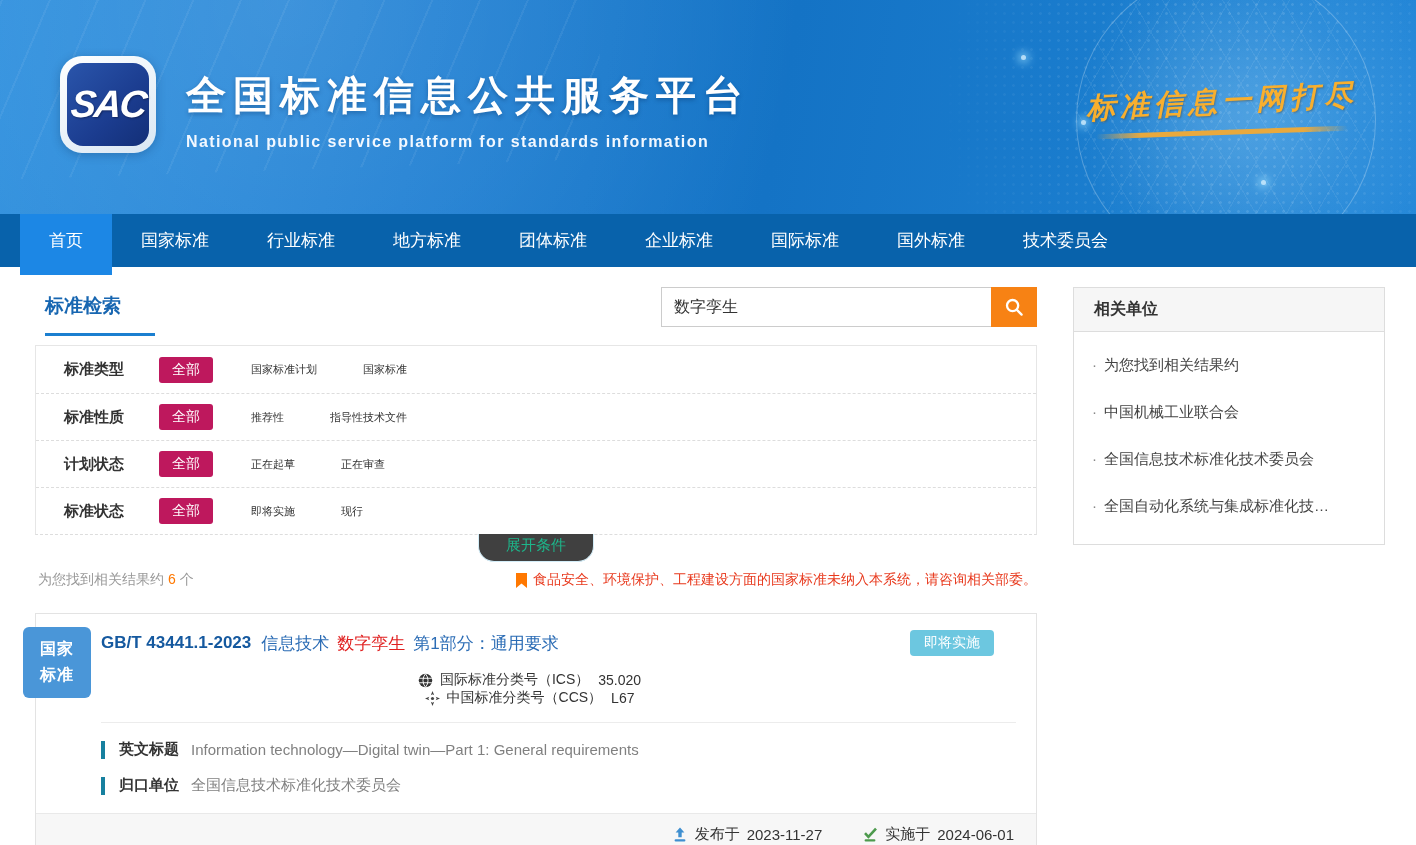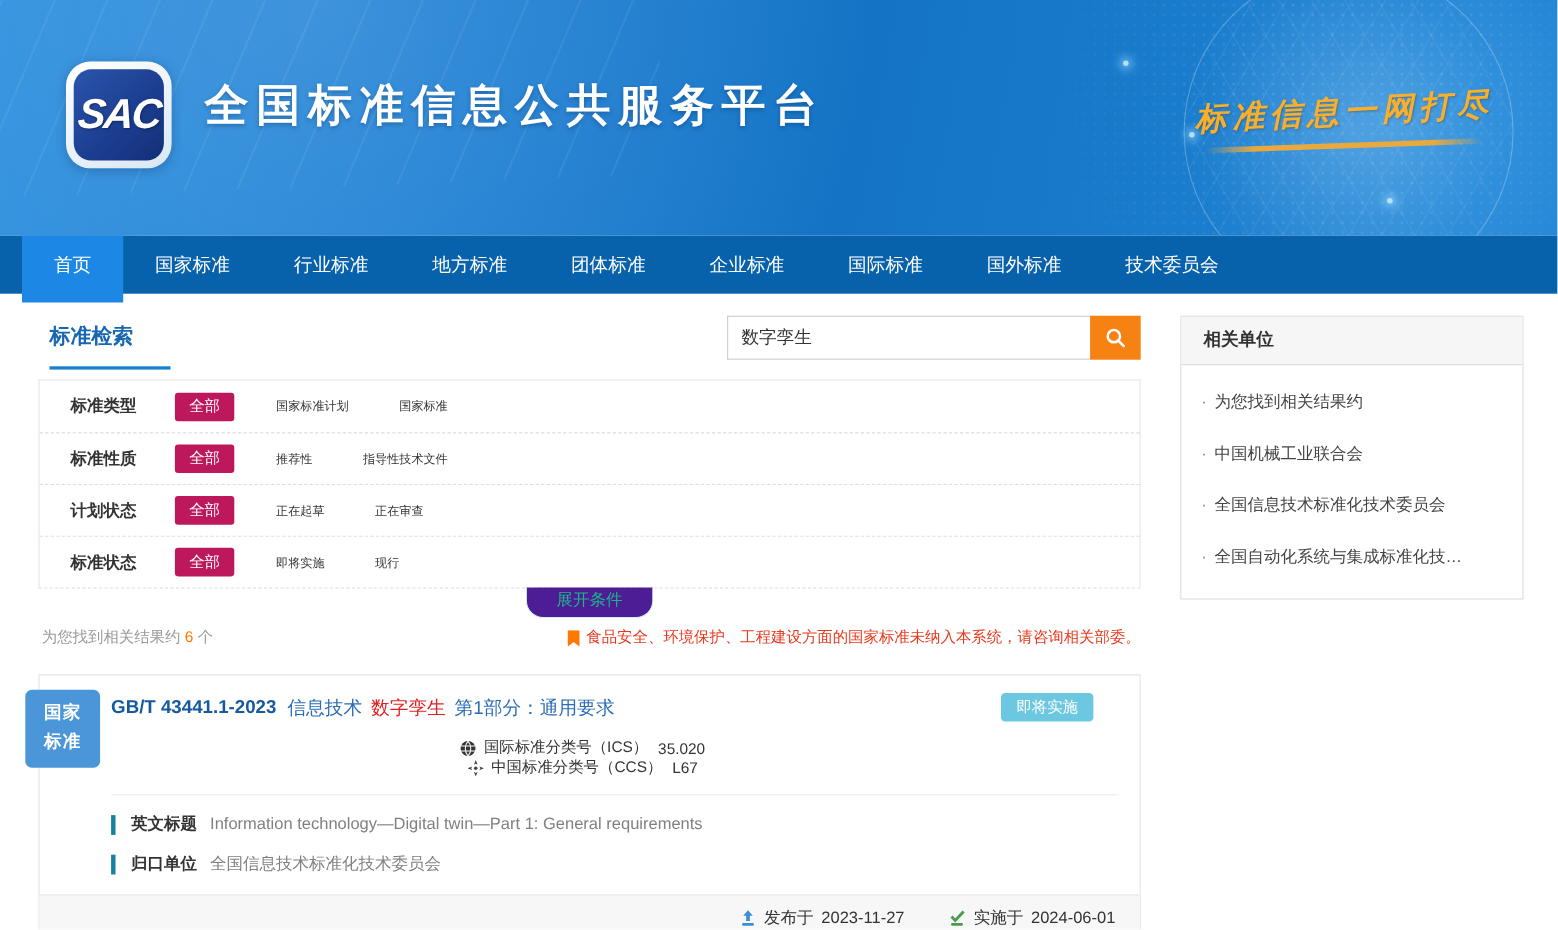--- a/index.html
+++ b/index.html
@@ -104,21 +104,21 @@
   .filter-row + .filter-row { border-top:1px dashed #ddd; }
   .filter-label { width:95px; font-size:15px; font-weight:bold; color:#333; }
   .all-btn {
     background:#be185d; color:#fff; font-size:14px; border:none; border-radius:3px;
     padding:4px 13px; margin-right:38px; cursor:pointer;
     font-family:"Liberation Sans","DejaVu Sans",sans-serif;
   }
   .filter-opt { font-size:11px; color:#333; margin-right:46px; cursor:pointer; }
   .expand-pill {
     position:absolute; left:50%; bottom:0; transform:translate(-50%, 100%);
-    background:#4c1d95; border:1px solid #d3edf8; border-top:none;
+    background:#404040; border:1px solid #d3edf8; border-top:none;
     border-radius:0 0 16px 16px; color:#1db58a; font-size:15px;
     padding:2px 27px 6px; cursor:pointer; white-space:nowrap;
   }
   
   .result-meta { display:flex; align-items:center; justify-content:space-between; margin-top:36px; }
   .result-count { font-size:14px; color:#999; padding-left:3px; }
   .result-count .num { color:#ff7800; margin:0 4px; }
   .notice { display:flex; align-items:center; font-size:14px; color:#e8391d; }
   .notice .bm { margin-right:6px; display:flex; }
   
@@ -176,20 +176,21 @@
   <div class="fx-spark" style="right:330px; top:120px;"></div>
   <div class="fx-spark" style="right:150px; top:180px;"></div>
   <div class="fx-spark" style="right:390px; top:55px;"></div>
   <div class="logo">
     <div class="logo-inner">
       <span>SAC</span>
     </div>
   </div>
   <div class="titles">
     <div class="site-title">全国标准信息公共服务平台</div>
+    <div class="site-subtitle">National public service platform  for standards information</div>
   </div>
   <div class="slogan-wrap">
     <div class="slogan-text">标准信息一网打尽</div>
     <div class="slogan-line"></div>
   </div>
 </header>
 
 <nav class="nav">
   <a class="active">首页</a>
   <a>国家标准</a>

